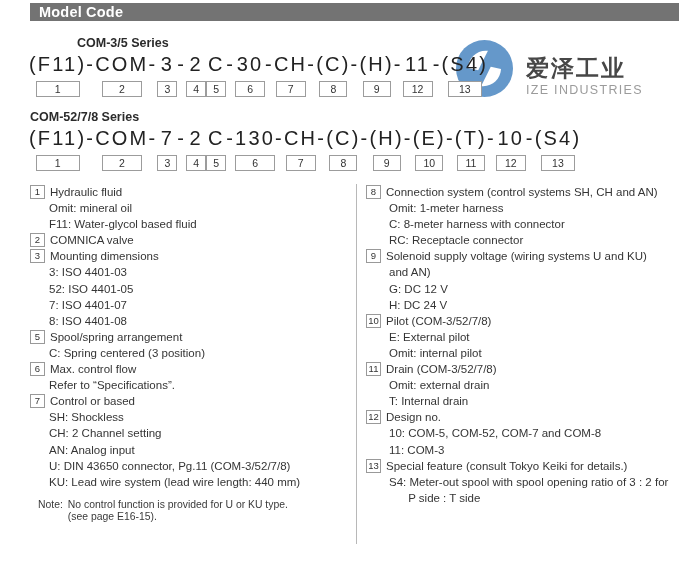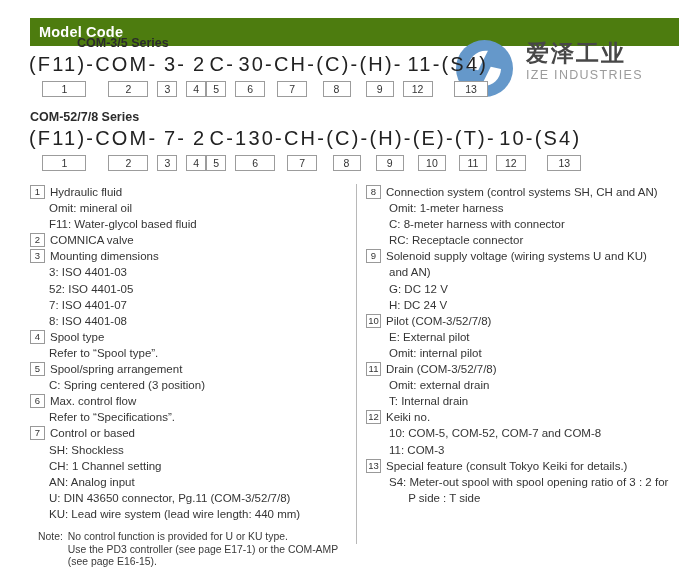--- a/index.html
+++ b/index.html
@@ -2,39 +2,39 @@
 <html><head>
 <meta charset="utf-8">
 <style>
   html,body{margin:0;padding:0;background:#ffffff;}
   .page{
     position:relative; width:679px; height:577px; overflow:hidden;
     background:#ffffff; font-family:"Liberation Sans", sans-serif; color:#3a3a3a;
   }
   
   .topbar{
-    position:absolute; left:30px; right:0; top:18px; height:28px;
-    background:#4d7c0f; display:flex; align-items:center;
+    position:absolute; left:30px; right:0; top:3px; height:18px;
+    background:#737373; display:flex; align-items:center;
   }
   .topbar span{
     color:#ffffff; font-weight:bold; font-size:14.5px; padding-left:9px; letter-spacing:.2px;
   }
   
-  .logo{position:absolute; left:456px; top:40px; display:flex; align-items:flex-start;}
+  .logo{position:absolute; left:456px; top:40px; display:flex; align-items:flex-end;}
   .logo svg{width:57px; height:57px; display:block;}
   .logo-text{margin-left:13px;}
   .logo-cn{font-size:23px; font-weight:bold; color:#474747; letter-spacing:2px; line-height:26px;}
   .logo-en{font-size:12.5px; color:#9b9b9b; letter-spacing:1.3px; margin-top:2px;}
   
   .series-heading{position:absolute; left:30px; font-size:12.5px; font-weight:bold; color:#2b2b2b;}
   .s1{top:36px;margin-left:47px;} .s2{top:110px;}
   
   .code-line{position:absolute; left:29px; white-space:nowrap;}
   .c1{top:52px;} .c2{top:126px;}
-  .code-seg{display:inline-flex; flex-direction:column; align-items:flex-end; vertical-align:top;}
+  .code-seg{display:inline-flex; flex-direction:column; align-items:center; vertical-align:top;}
   .code-text, .code-sep{
     font-size:20px; letter-spacing:2.2px; line-height:25px; color:#222222; font-weight:400;
   }
   .code-sep{display:inline-block; vertical-align:top;}
   .code-box{
     display:block; margin-top:4px; height:14px; line-height:14px;
     border:1px solid #9c9c9c; font-size:10.5px; letter-spacing:0; color:#333333;
     text-align:center; background:#ffffff; padding:0 1px; box-sizing:content-box;
   }
   
@@ -165,44 +165,39 @@
         <div class="def-title-row"><span class="def-num">2</span><span class="def-title">COMNICA valve</span></div>
       </div>
       <div class="def-item">
         <div class="def-title-row"><span class="def-num">3</span><span class="def-title">Mounting dimensions</span></div>
         <div class="def-line">3: ISO 4401-03</div>
         <div class="def-line">52: ISO 4401-05</div>
         <div class="def-line">7: ISO 4401-07</div>
         <div class="def-line">8: ISO 4401-08</div>
       </div>
       <div class="def-item">
-        <div class="def-title-row"><span class="def-num">4</span><span class="def-title">Spool type</span></div>
-        <div class="def-line">Refer to “Spool type”.</div>
-      </div>
-      <div class="def-item">
         <div class="def-title-row"><span class="def-num">5</span><span class="def-title">Spool/spring arrangement</span></div>
         <div class="def-line">C: Spring centered (3 position)</div>
       </div>
       <div class="def-item">
         <div class="def-title-row"><span class="def-num">6</span><span class="def-title">Max. control flow</span></div>
         <div class="def-line">Refer to “Specifications”.</div>
       </div>
       <div class="def-item">
         <div class="def-title-row"><span class="def-num">7</span><span class="def-title">Control or based</span></div>
         <div class="def-line">SH: Shockless</div>
-        <div class="def-line">CH: 1 Channel setting</div>
+        <div class="def-line">CH: 2 Channel setting</div>
         <div class="def-line">AN: Analog input</div>
         <div class="def-line">U: DIN 43650 connector, Pg.11 (COM-3/52/7/8)</div>
         <div class="def-line">KU: Lead wire system (lead wire length: 440 mm)</div>
       </div>
       <div class="note-row">
         <span class="note-label">Note:</span>
         <div class="note-lines">
           <div class="note-line">No control function is provided for U or KU type.</div>
-          <div class="note-line">Use the PD3 controller (see page E17-1) or the COM-AMP</div>
           <div class="note-line">(see page E16-15).</div>
         </div>
       </div>
     </div>
   <div class="divider"></div>
   <div class="col col-right" id="colR">
       <div class="def-item">
         <div class="def-title-row"><span class="def-num">8</span><span class="def-title">Connection system (control systems SH, CH and AN)</span></div>
         <div class="def-line">Omit: 1-meter harness</div>
         <div class="def-line">C: 8-meter harness with connector</div>
@@ -218,21 +213,21 @@
         <div class="def-title-row"><span class="def-num">10</span><span class="def-title">Pilot (COM-3/52/7/8)</span></div>
         <div class="def-line">E: External pilot</div>
         <div class="def-line">Omit: internal pilot</div>
       </div>
       <div class="def-item">
         <div class="def-title-row"><span class="def-num">11</span><span class="def-title">Drain (COM-3/52/7/8)</span></div>
         <div class="def-line">Omit: external drain</div>
         <div class="def-line">T: Internal drain</div>
       </div>
       <div class="def-item">
-        <div class="def-title-row"><span class="def-num">12</span><span class="def-title">Keiki no.</span></div>
+        <div class="def-title-row"><span class="def-num">12</span><span class="def-title">Design no.</span></div>
         <div class="def-line">10: COM-5, COM-52, COM-7 and COM-8</div>
         <div class="def-line">11: COM-3</div>
       </div>
       <div class="def-item">
         <div class="def-title-row"><span class="def-num">13</span><span class="def-title">Special feature (consult Tokyo Keiki for details.)</span></div>
         <div class="def-line">S4: Meter-out spool with spool opening ratio of 3 : 2 for</div>
         <div class="def-line">      P side : T side</div>
       </div>
     </div>
 

